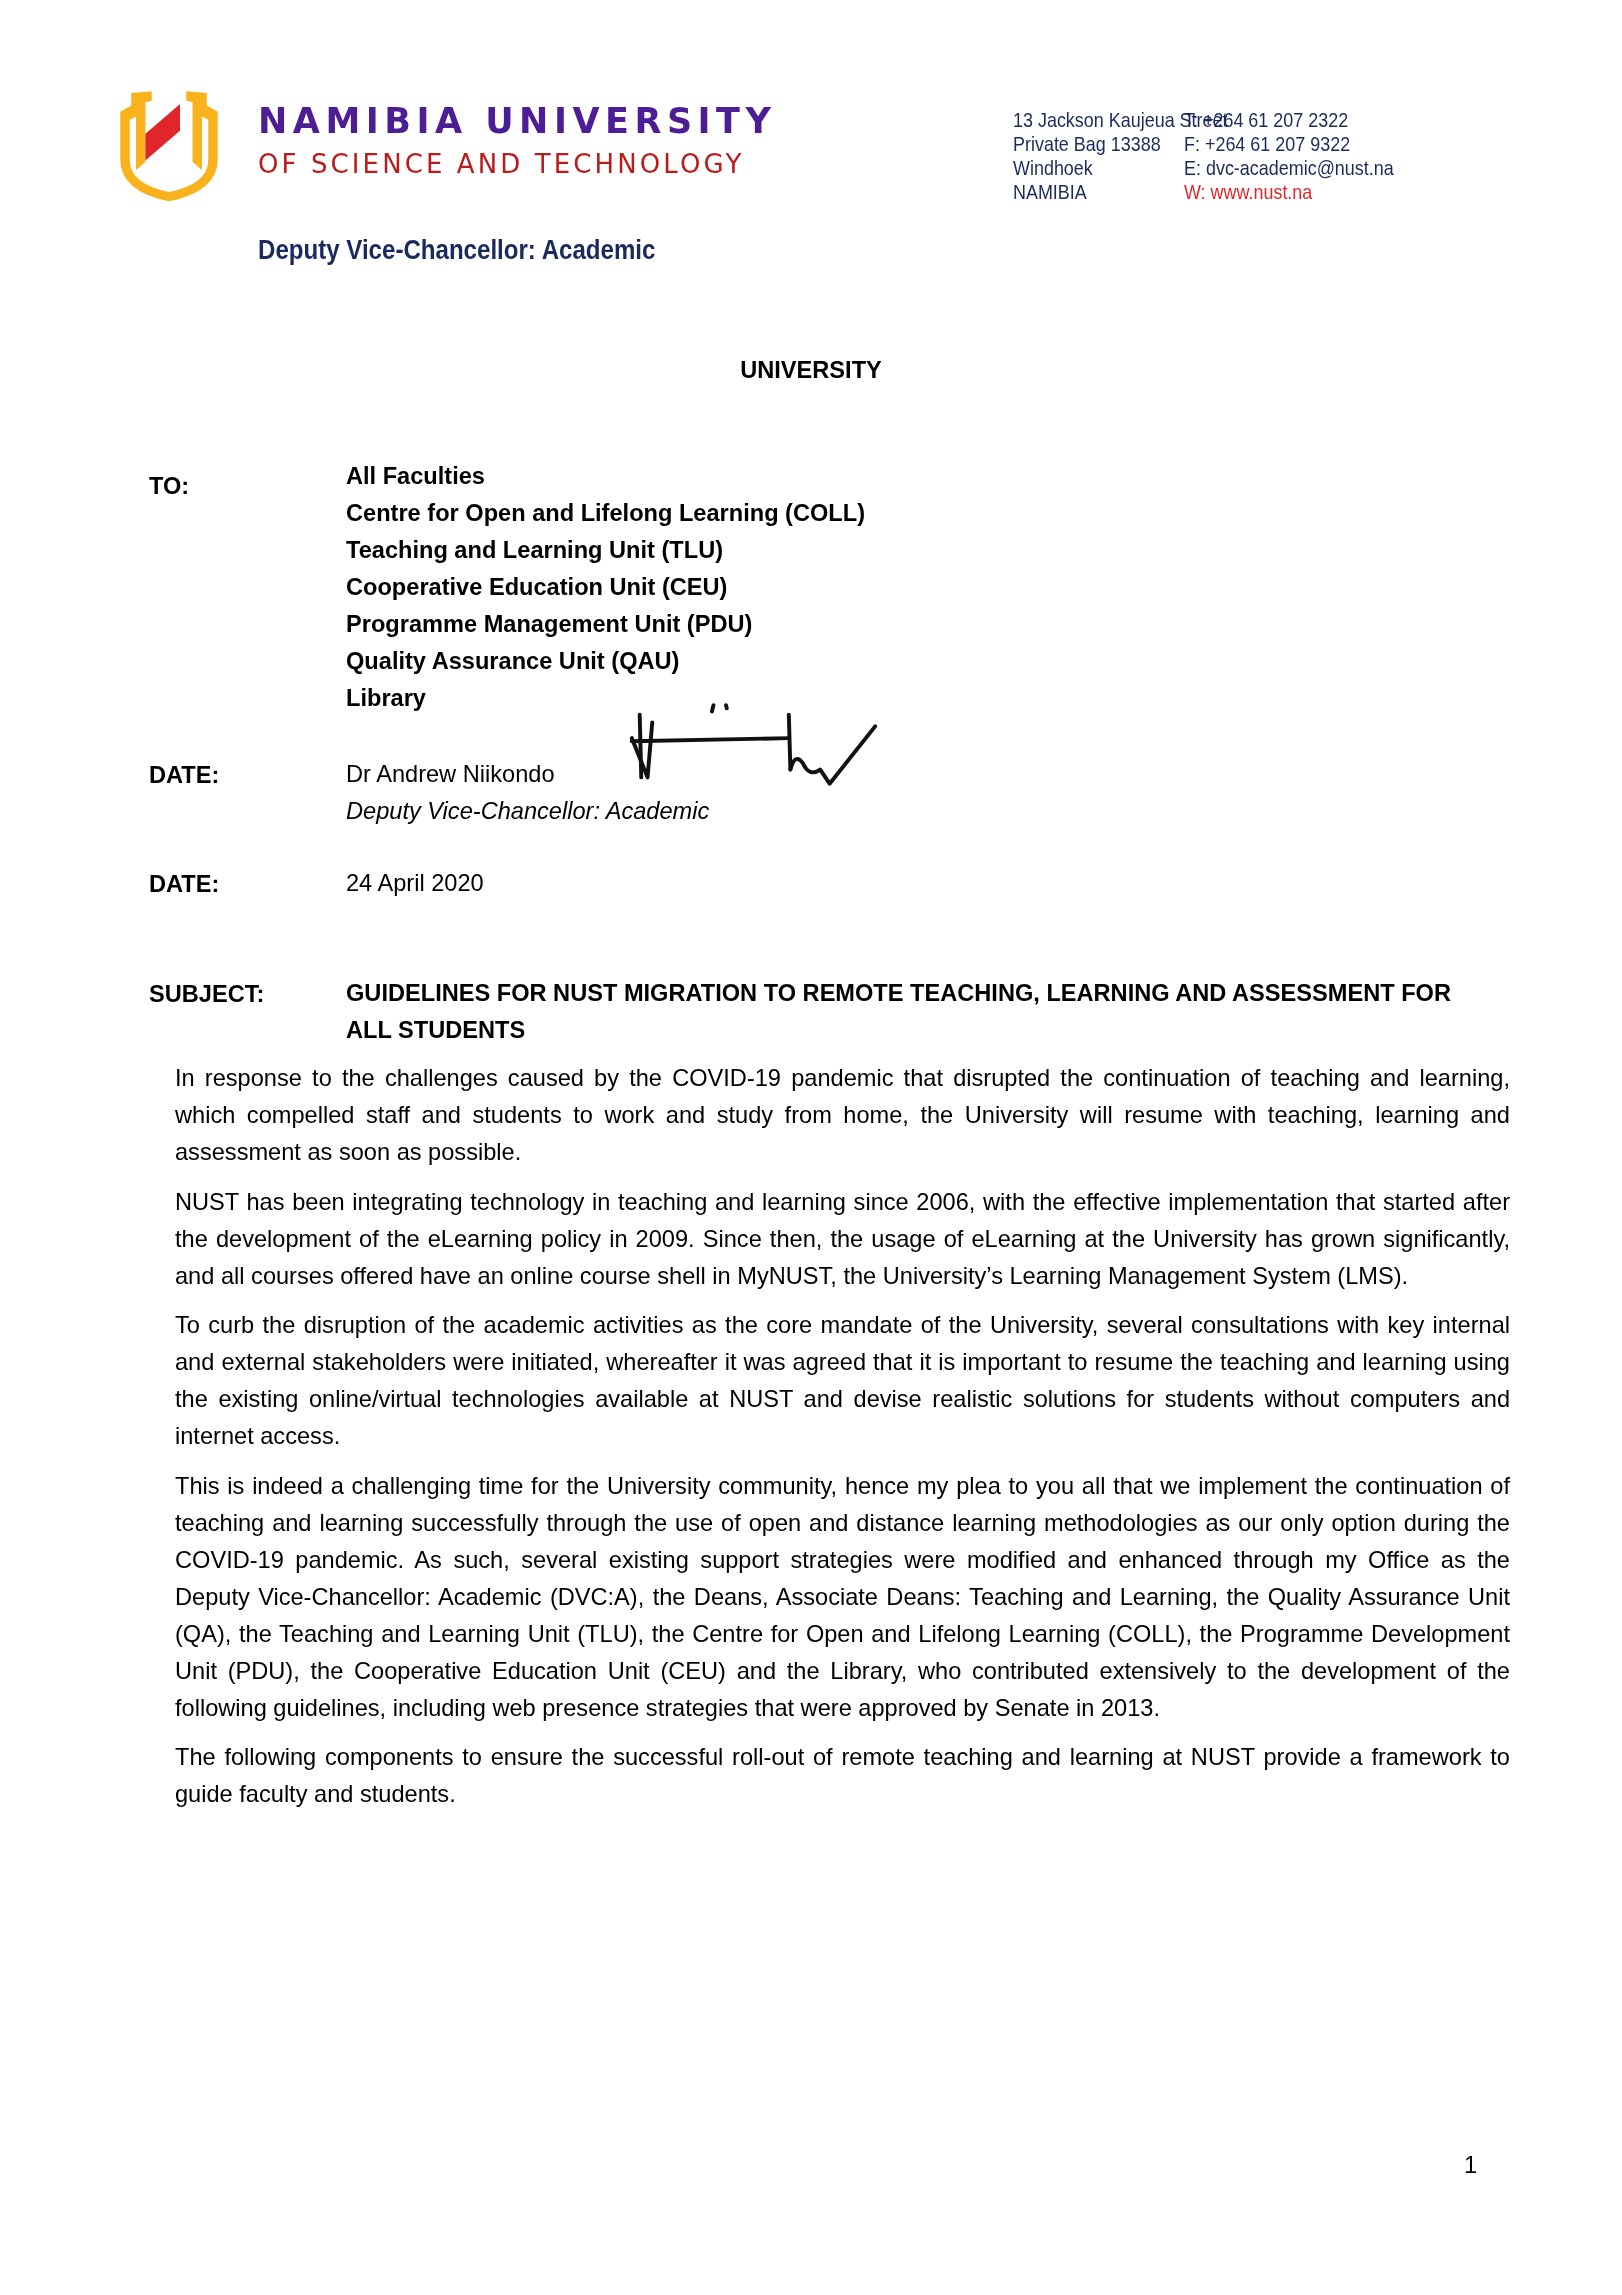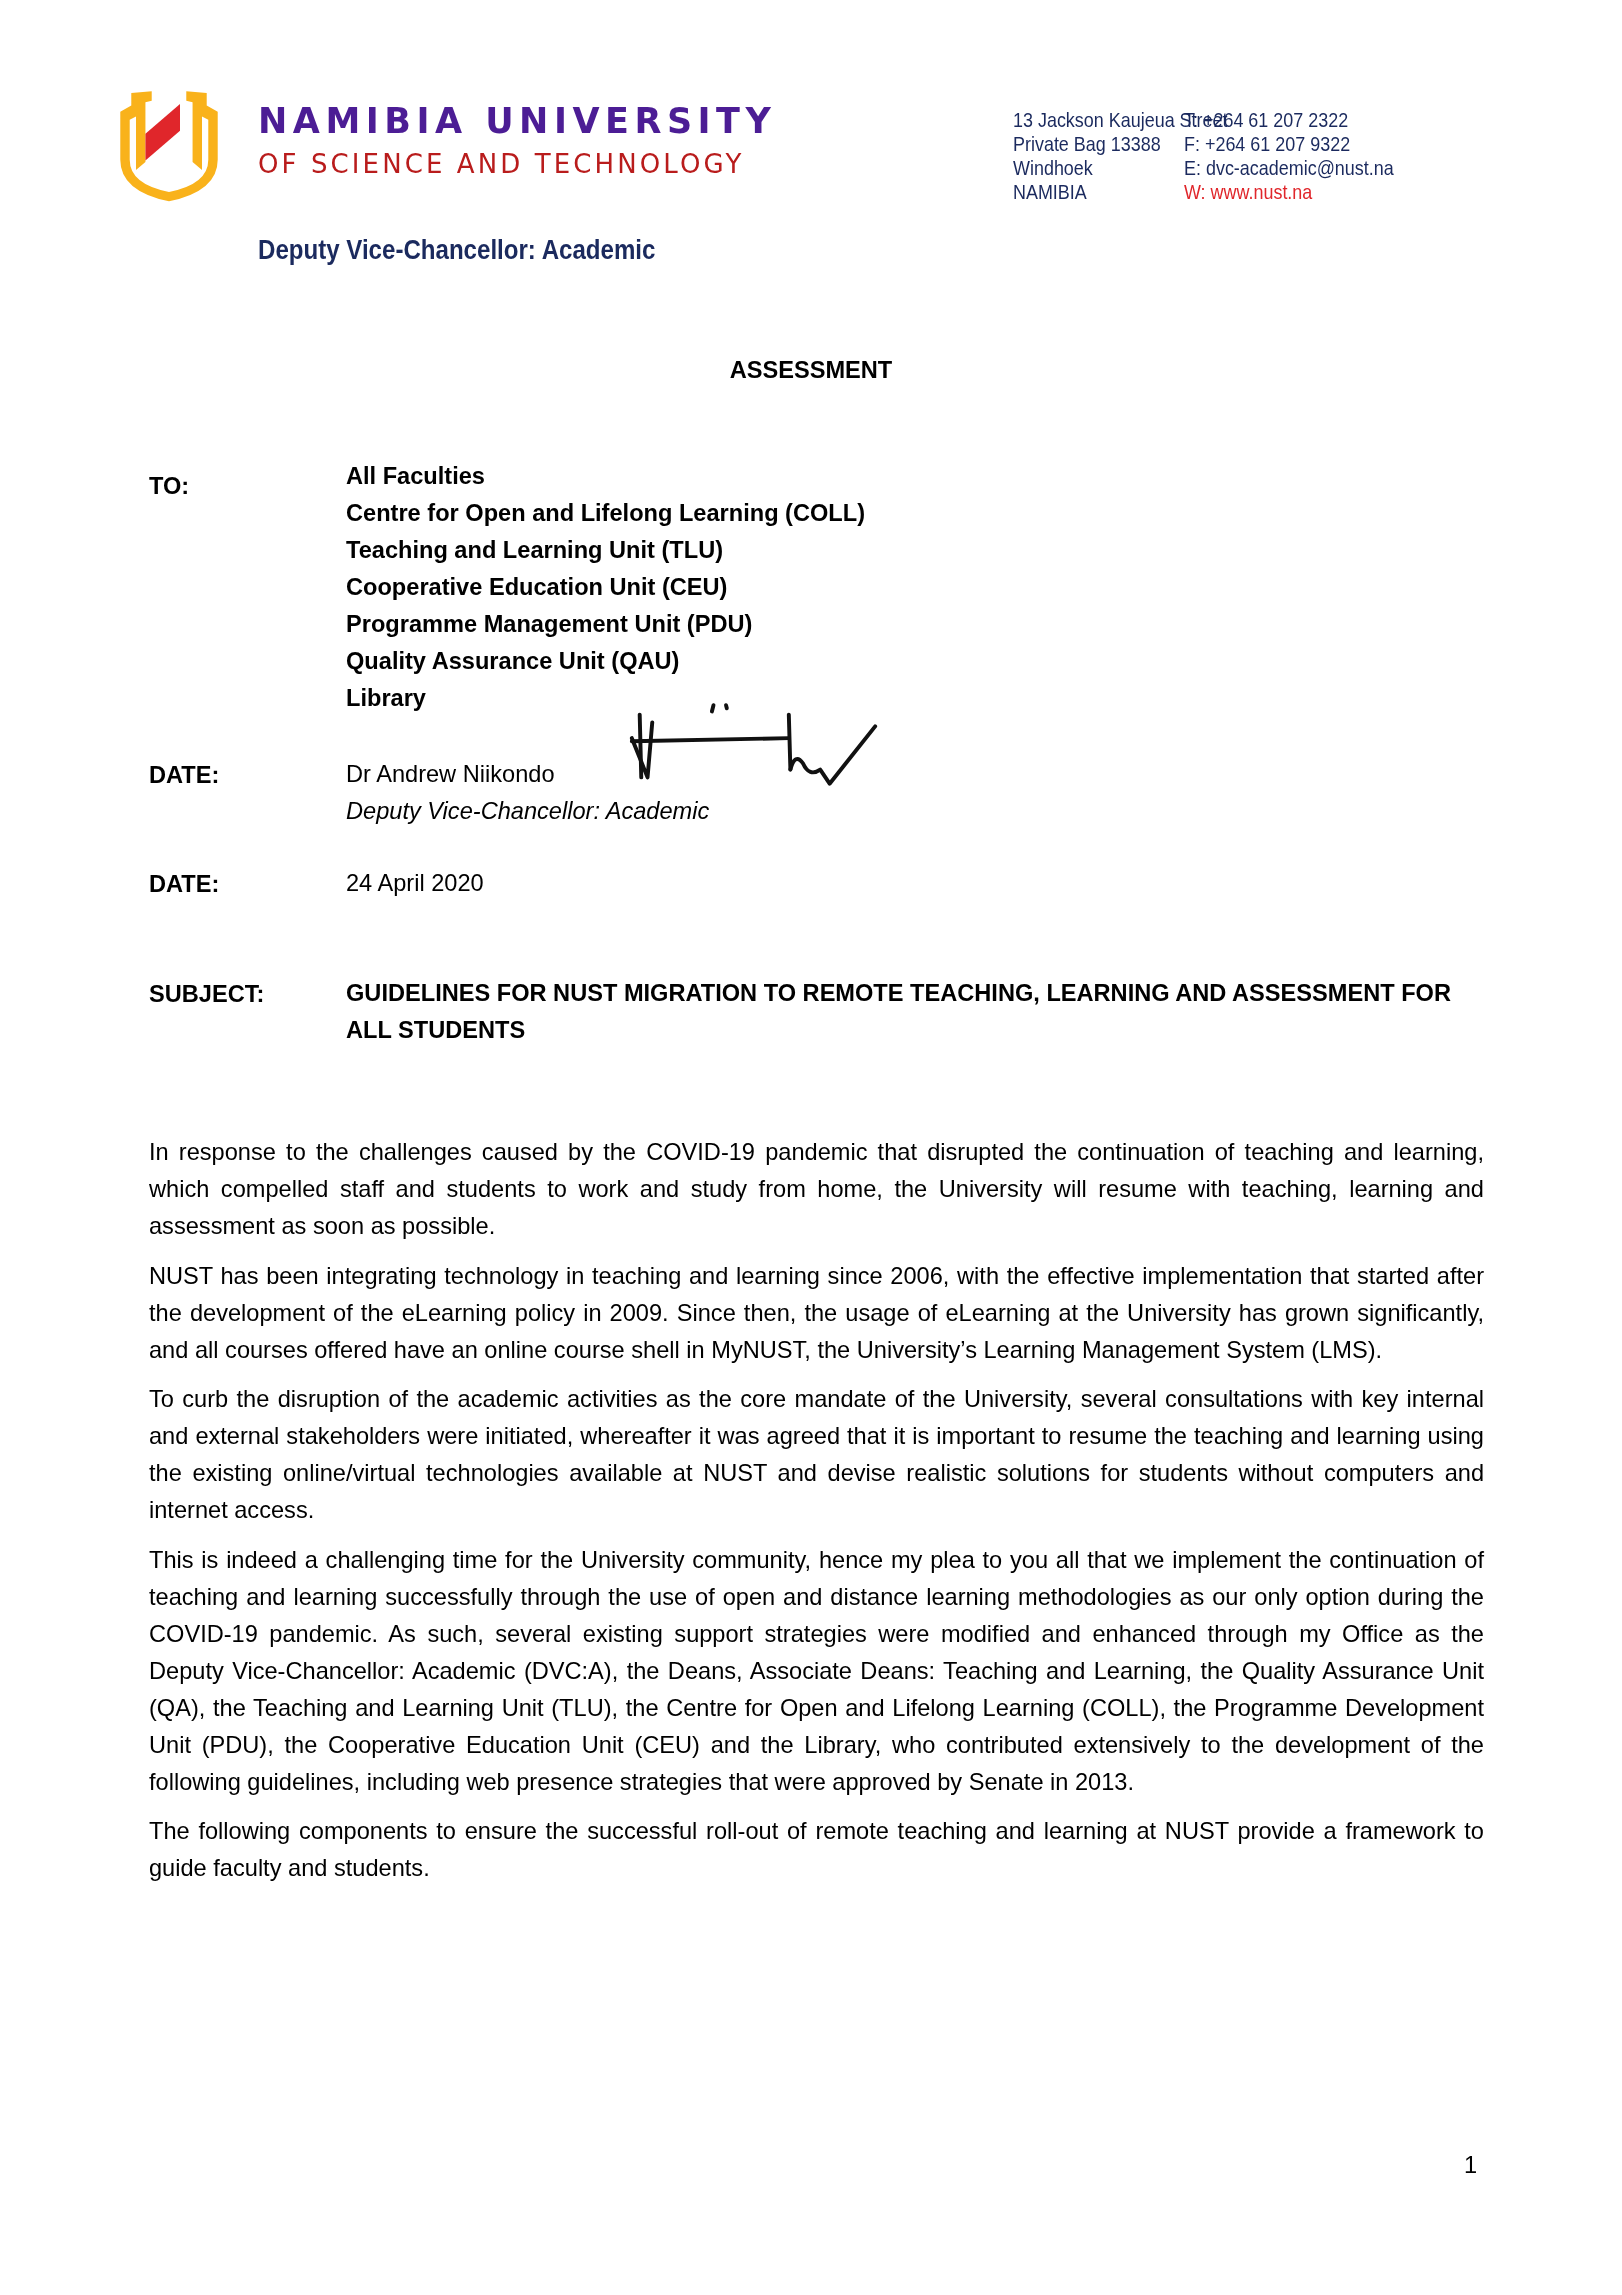--- a/index.html
+++ b/index.html
@@ -40,21 +40,21 @@
   <div>NAMIBIA</div>
 </div>
 
 <div class="abs contact">
   <div>T:  +264 61 207 2322</div>
   <div>F:  +264 61 207 9322</div>
   <div>E:  dvc-academic@nust.na</div>
   <div class="web">W: www.nust.na</div>
 </div>
 
-<div class="abs memo">ASSESSMENT</div>
+<div class="abs memo">UNIVERSITY</div>
 
 <div class="abs lbl" style="top:473px;text-align:center;">TO:</div>
 <div class="abs val" style="top:458px;font-weight:bold;">
   <div>All Faculties</div>
   <div>Centre for Open and Lifelong Learning (COLL)</div>
   <div>Teaching and Learning Unit (TLU)</div>
   <div>Cooperative Education Unit (CEU)</div>
   <div>Programme Management Unit (PDU)</div>
   <div>Quality Assurance Unit (QAU)</div>
   <div>Library</div>
@@ -77,21 +77,21 @@
   <div>Dr Andrew Niikondo</div>
   <div style="font-style:italic;">Deputy Vice-Chancellor: Academic</div>
 </div>
 
 <div class="abs lbl" style="top:871px;">DATE:</div>
 <div class="abs val" style="top:865px;">24 April 2020</div>
 
 <div class="abs lbl" style="top:981px;">SUBJECT:</div>
 <div class="abs subj">GUIDELINES FOR NUST MIGRATION TO REMOTE TEACHING, LEARNING AND ASSESSMENT FOR ALL STUDENTS</div>
 
-<div class="abs body" style="top:1134px;">
+<div class="abs body" style="top:1060px;margin-left:26px;">
   <p>In response to the challenges caused by the COVID-19 pandemic that disrupted the continuation of teaching and learning, which compelled staff and students to work and study from home, the University will resume with teaching, learning and assessment as soon as possible.</p>
   <p>NUST has been integrating technology in teaching and learning since 2006, with the effective implementation that started after the development of the eLearning policy in 2009. Since then, the usage of eLearning at the University has grown significantly, and all courses offered have an online course shell in MyNUST, the University’s Learning Management System (LMS).</p>
   <p>To curb the disruption of the academic activities as the core mandate of the University, several consultations with key internal and external stakeholders were initiated, whereafter it was agreed that it is important to resume the teaching and learning using the existing online/virtual technologies available at NUST and devise realistic solutions for students without computers and internet access.</p>
   <p>This is indeed a challenging time for the University community, hence my plea to you all that we implement the continuation of teaching and learning successfully through the use of open and distance learning methodologies as our only option during the COVID-19 pandemic.  As such, several existing support strategies were modified and enhanced through my Office as the Deputy Vice-Chancellor: Academic (DVC:A), the Deans, Associate Deans: Teaching and Learning, the Quality Assurance Unit (QA), the Teaching and Learning Unit (TLU), the Centre for Open and Lifelong Learning (COLL), the Programme Development Unit (PDU), the Cooperative Education Unit (CEU) and the Library, who contributed extensively to the development of the following guidelines, including web presence strategies that were approved by Senate in 2013.</p>
   <p>The following components to ensure the successful roll-out of remote teaching and learning at NUST provide a framework to guide faculty and students.</p>
 </div>
 
 <div class="abs pageno">1</div>
 
 

